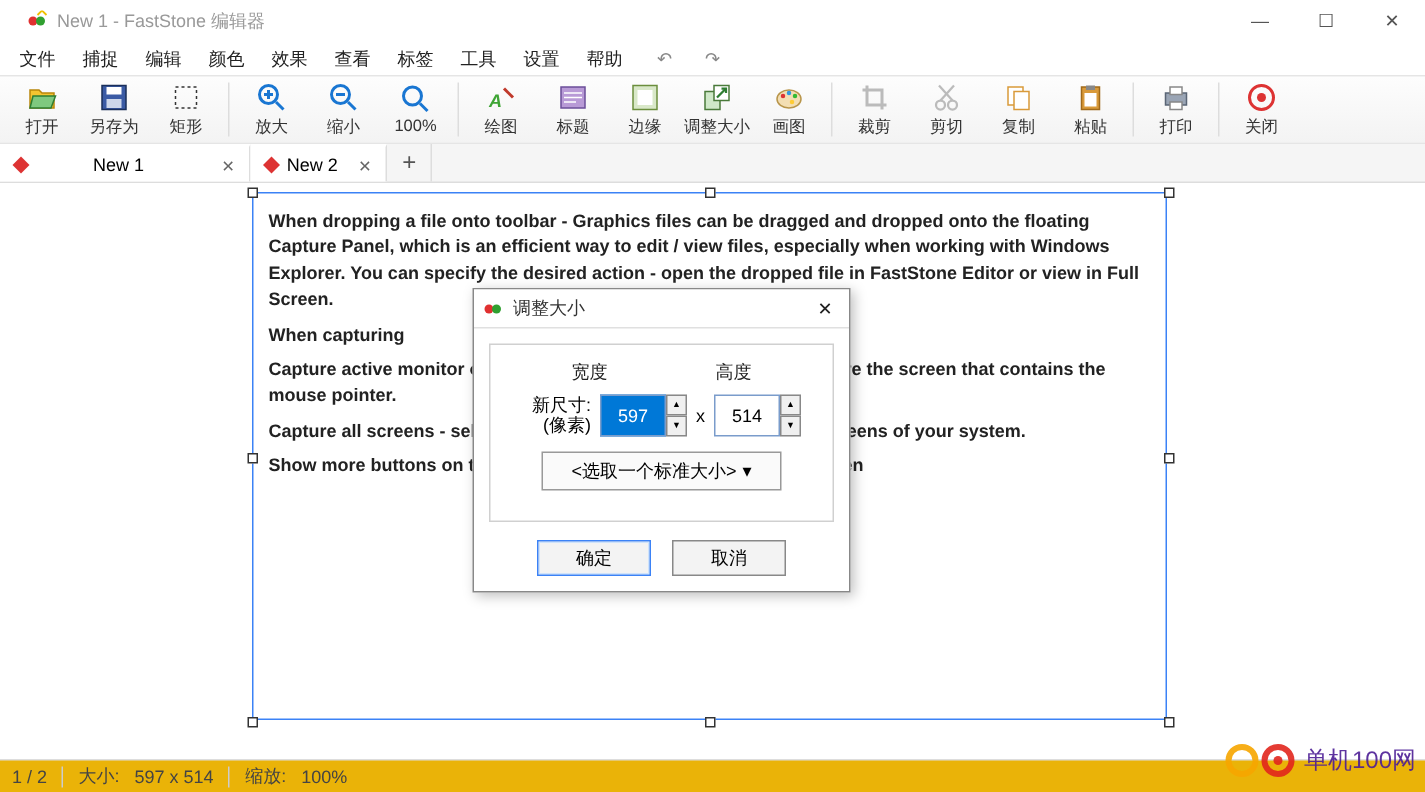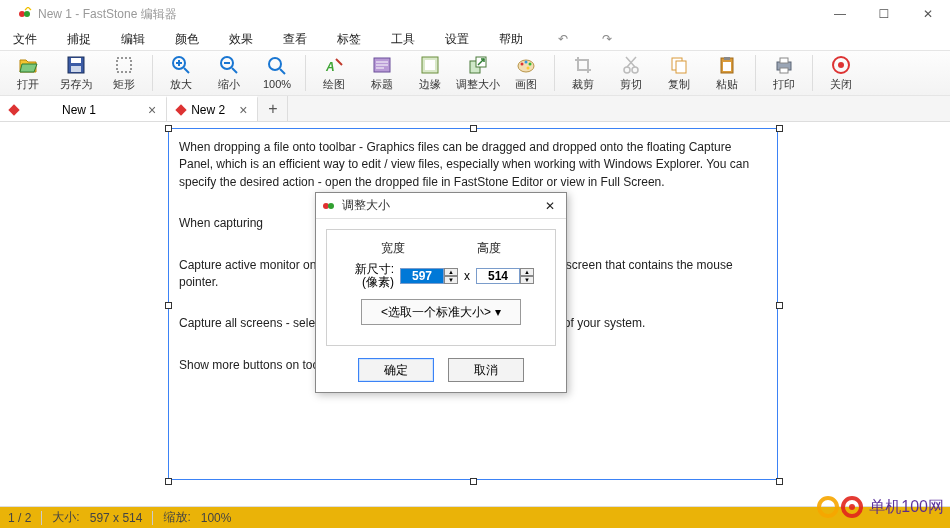--- a/index.html
+++ b/index.html
@@ -5,21 +5,21 @@
 * { margin:0; padding:0; box-sizing:border-box; font-family:"Microsoft YaHei","Segoe UI",sans-serif; font-size:12px; }
 body { width:950px; height:528px; background:#fff; overflow:hidden; position:relative; }
 
 
 .titlebar { height:28px; display:flex; align-items:center; padding-left:18px; background:#fff; color:#999; }
 .titlebar .appicon { width:14px; height:14px; margin-right:6px; }
 .titlebar .spacer { flex:1; }
 .titlebar .winbtn { width:44px; height:28px; display:flex; align-items:center; justify-content:center; color:#555; }
 
 
-.menubar { height:22px; display:flex; align-items:center; padding-left:6px; gap:16px; }
+.menubar { height:22px; display:flex; align-items:center; padding-left:6px; gap:4px; }
 .menubar .menu { padding:2px 7px; color:#222; }
 .menubar .histbtn { margin-left:6px; color:#888; width:22px; text-align:center; }
 
 
 .toolbar { height:46px; border-top:1px solid #e5e5e5; border-bottom:1px solid #e5e5e5; background:linear-gradient(#fdfdfd,#f3f3f3); display:flex; align-items:center; padding:0 4px; }
 .tbtn { width:48px; height:44px; display:flex; flex-direction:column; align-items:center; justify-content:center; gap:2px; color:#333; }
 .tbtn .ic { width:20px; height:20px; display:flex; align-items:center; justify-content:center; }
 .tbtn .lbl { font-size:11px; }
 .tsep { width:1px; height:36px; background:#ddd; margin:0 4px; }
 
@@ -28,37 +28,37 @@
 .tab { display:flex; align-items:center; gap:6px; padding:0 10px; border-right:1px solid #ddd; background:#fff; border-top:2px solid transparent; }
 .tab.active { border-top:2px solid #fff;gap:44px; }
 .tab .dot { width:8px; height:8px; background:#d33; transform:rotate(45deg); }
 .tab .close { color:#666; font-size:14px; margin-left:8px; }
 .addtab-btn { width:30px; display:flex; align-items:center; justify-content:center; border-right:1px solid #ddd; color:#555; font-size:16px; }
 
 
 .canvas { position:absolute; top:122px; left:0; right:0; bottom:22px; background:#fff; overflow:hidden; }
 .page { position:absolute; left:168px; top:6px; width:610px; height:352px; border:1px solid #3b82f6; background:#fff; overflow:hidden; }
 .page .content { position:absolute; inset:10px; font-size:15px; line-height:1.45; color:#222; }
-.page .content p { margin-bottom:24px; }
+.page .content p { margin-bottom:6px;font-weight:bold; }
 .handle { position:absolute; width:7px; height:7px; background:#fff; border:1px solid #333; }
 
 
 .dialog { position:absolute; left:315px; top:192px; width:252px; background:#fff; border:1px solid #888; box-shadow:2px 2px 8px rgba(0,0,0,0.25); }
 .dlg-title { height:26px; display:flex; align-items:center; padding:0 6px; border-bottom:1px solid #e0e0e0; background:#fff; }
 .dlg-title .appicon { width:14px; height:14px; margin-right:6px; }
 .dlg-title .ttxt { flex:1; color:#333; }
 .dlg-title .xbtn { width:20px; height:20px; display:flex; align-items:center; justify-content:center; color:#222; }
 .dlg-body { padding:10px; }
 .group { border:1px solid #d0d0d0; padding:10px 8px 20px 8px; position:relative; }
 .dims { display:flex; justify-content:center; gap:24px; margin-bottom:6px; color:#222; }
 .dims span { width:72px; text-align:center; }
 .row { display:flex; align-items:center; gap:6px; justify-content:center; }
 .row .lblcol { width:46px; text-align:right; line-height:1.1; }
 .spinwrap { display:flex; }
-.numin { width:44px; height:16px; border:1px solid #7a9ccb; text-align:center; font-size:12px;font-weight:bold; }
+.numin { width:44px; height:28px; border:1px solid #7a9ccb; text-align:center; font-size:12px; }
 .numin.sel { background:#0078d7; color:#fff; }
 .spin { width:14px; display:flex; flex-direction:column; }
 .spin div { flex:1; border:1px solid #888; background:#f0f0f0; display:flex; align-items:center; justify-content:center; font-size:6px; line-height:1; }
 .stdsel { margin-top:10px; display:flex; justify-content:center; }
 .combo { width:160px; height:26px; border:1px solid #999; display:flex; align-items:center; justify-content:center; gap:4px; background:#fafafa; }
 .dlg-actions { display:flex; justify-content:center; gap:14px; margin-top:12px; }
 .dbtn { width:76px; height:24px; border:1px solid #888; background:#f3f3f3; display:flex; align-items:center; justify-content:center; }
 .dbtn.primary { border:1px solid #3b82f6; box-shadow:inset 0 0 0 1px #cfe3fb; }
 
 

